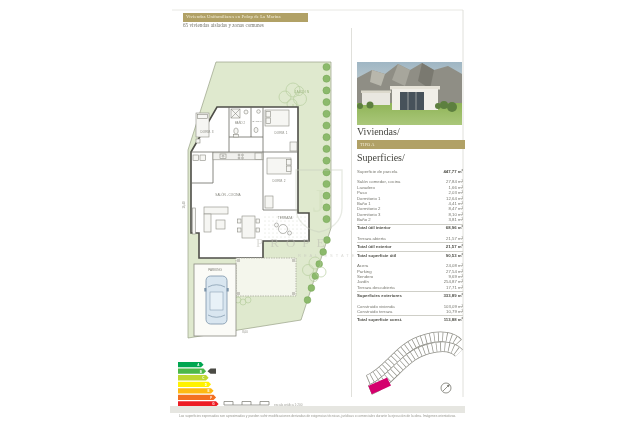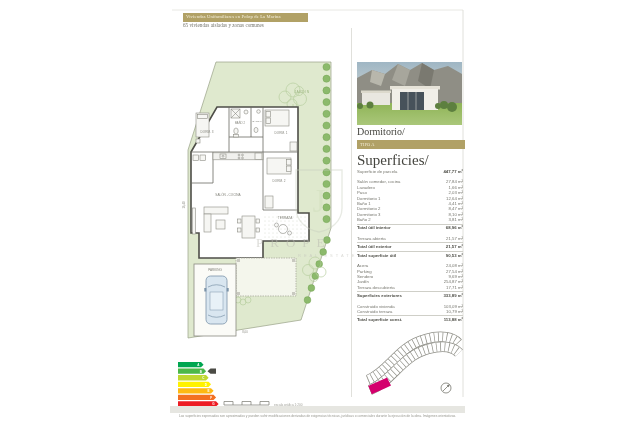--- a/index.html
+++ b/index.html
@@ -5,21 +5,21 @@
   html,body{margin:0;padding:0;background:#ffffff;}
   #screen{position:relative;width:630px;height:423px;background:#ffffff;overflow:hidden;
           font-family:"Liberation Sans",sans-serif;}
   .abs{position:absolute;}
   .goldbar{background:#b1a166;color:#f6f1de;font-family:"Liberation Serif",serif;
            letter-spacing:.15px;white-space:nowrap;overflow:hidden;}
   #title-bar{left:183px;top:13px;width:122px;height:8.5px;font-size:4.6px;line-height:8.7px;padding-left:3px;}
   #subtitle{left:183px;top:22px;font-family:"Liberation Serif",serif;font-size:5.2px;color:#75756d;}
   #viviendas-heading{left:357px;top:126px;font-family:"Liberation Serif",serif;font-size:10px;color:#45453f;}
   #tipo-bar{left:357px;top:140px;width:105px;height:9px;font-size:4.4px;line-height:9.2px;padding-left:3px;color:#f3ecd6;}
-  #superficies-heading{left:357px;top:152px;font-family:"Liberation Serif",serif;font-size:15px;color:#45453f;}
+  #superficies-heading{left:357px;top:152px;font-family:"Liberation Serif",serif;font-size:10px;color:#45453f;}
   #surface-table{left:357px;top:169px;width:106px;color:#76766e;}
   .srow{display:flex;justify-content:space-between;font-size:4.3px;line-height:5.4px;}
   .srow .val{white-space:nowrap;}
   .tot{font-weight:bold;color:#4c4c45;border-top:.5px solid #cfcfc8;margin-top:1px;padding-top:.8px;line-height:5.6px;}
   .gap{height:5px;}
   .parcel .val{font-weight:bold;color:#4c4c45;}
   #footer-band{left:170px;top:406px;width:295px;height:6.5px;background:#e6e6e1;}
   #footer-text{left:170px;top:413.5px;width:295px;text-align:center;font-size:3.3px;color:#96968e;white-space:nowrap;overflow:hidden;}
   svg text{font-family:"Liberation Sans",sans-serif;}
   .serif{font-family:"Liberation Serif",serif;}
@@ -290,21 +290,21 @@
         <text x="23" y="42" font-size="34" text-anchor="middle" fill="#cddcb9" class="serif">J</text>
       </g>
       <text x="256" y="247" font-size="13" letter-spacing="7" fill="#b9b9b0" opacity="0.5" class="serif">PROPE</text>
       <text x="298" y="257" font-size="4" letter-spacing="3" fill="#c2c2ba" opacity="0.6">REAL ESTATE</text>
     </g>
   </svg>
 
   <div id="title-bar" class="abs goldbar">Viviendas Unifamiliares en Polop de La Marina</div>
   <div id="subtitle" class="abs">65 viviendas aisladas y zonas comunes</div>
 
-  <div id="viviendas-heading" class="abs">Dormitorio/</div>
+  <div id="viviendas-heading" class="abs">Viviendas/</div>
   <div id="tipo-bar" class="abs goldbar">TIPO A</div>
   <div id="superficies-heading" class="abs">Superficies/</div>
 
   <div id="surface-table" class="abs">
     <div class="srow parcel">
       <span>Superficie de parcela</span>
       <span class="val">447,77 m²</span>
     </div>
     <div class="gap"></div>
     <div class="srow">

